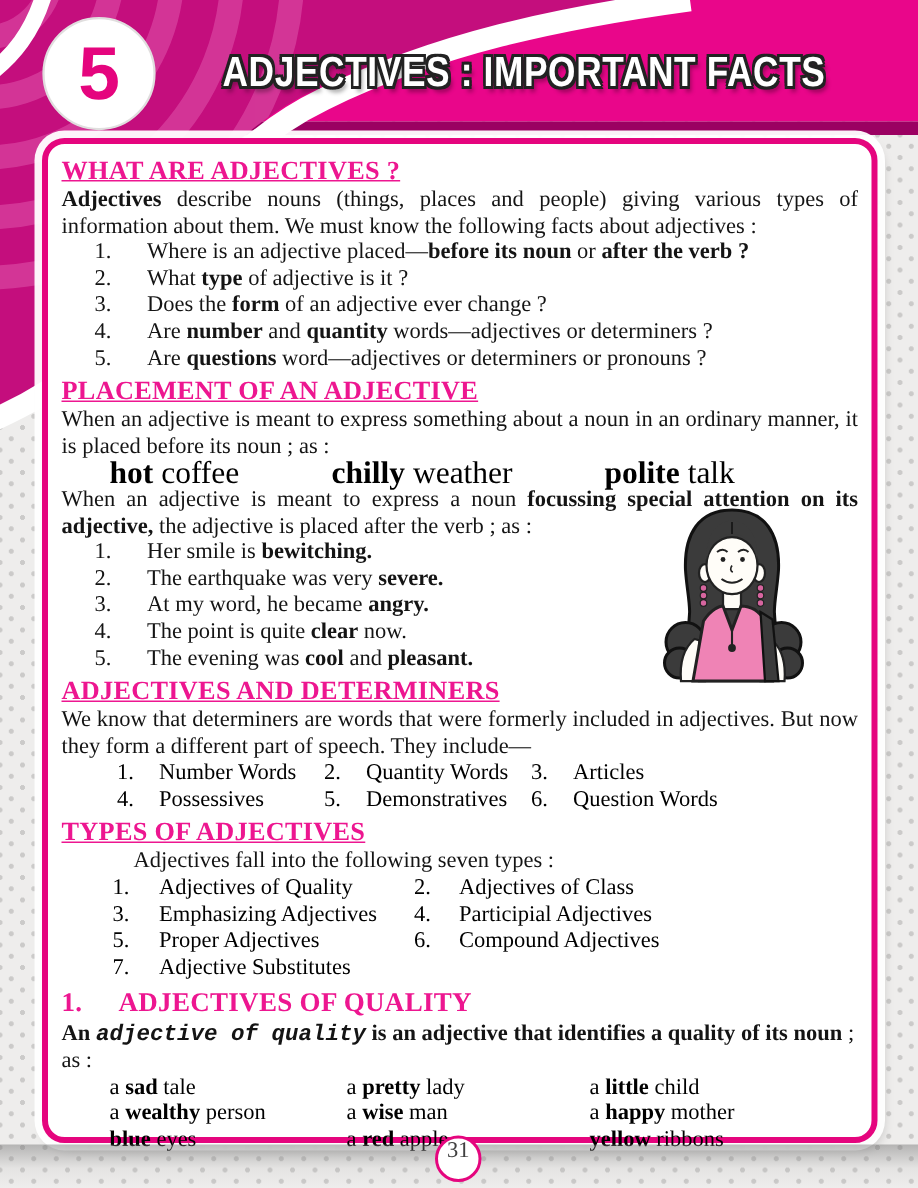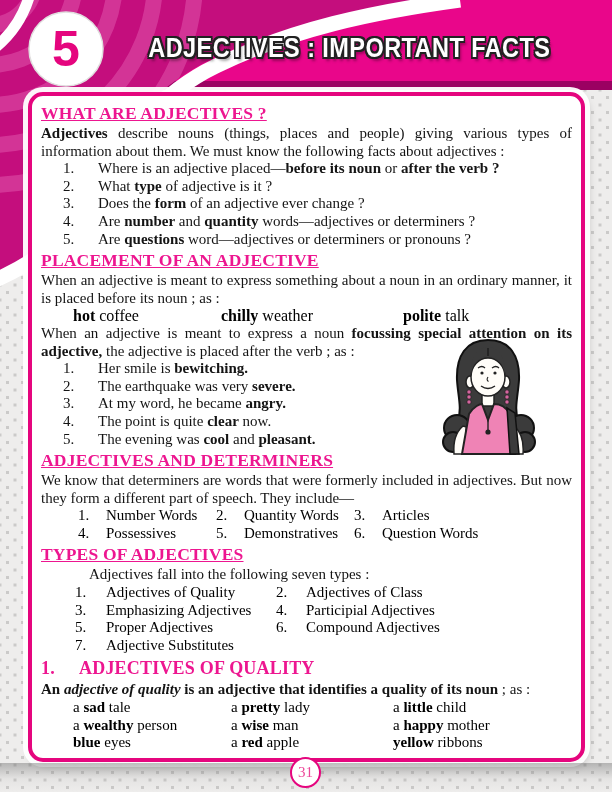--- a/index.html
+++ b/index.html
@@ -29,43 +29,43 @@
     position:absolute;left:28px;top:92px;width:557px;height:670px;box-sizing:border-box;
     background:#fff;border:4px solid #E5057E;border-radius:15px;
     box-shadow:0 0 0 5px rgba(255,255,255,.95), 3px 4px 8px rgba(0,0,0,.22);
     padding:5px 9px 0 9px;z-index:2;
   }
   .h-pink{color:#ED1690;font-weight:bold;font-size:17.5px;line-height:21px;margin:2px 0 1px;letter-spacing:.2px;text-decoration:underline;}
   .body{font-size:15px;line-height:17.6px;color:#141414;margin:0;}
   .justify{text-align:justify;}
   .rs-b{font-weight:bold;}
   .rs-i{}
-  .rs-bi{font-weight:bold;font-style:italic;}
+  .rs-bi{font-weight:bold;font-style:italic;font-family:Liberation Mono, monospace;}
   .nrow{display:grid;grid-template-columns:20px 1fr;column-gap:15px;margin-left:22px;
         font-size:15px;line-height:17.6px;color:#141414;}
   .ex3a{display:grid;grid-template-columns:148px 182px 1fr;margin-left:32px;
-        font-size:16px;line-height:17.6px;}
+        font-size:21px;line-height:17.6px;}
   .det-grid{display:grid;grid-template-columns:28px 110px 28px 110px 28px 1fr;margin-left:37px;
         font-size:15px;line-height:17.6px;}
   .types-grid{display:grid;grid-template-columns:31px 170px 30px 1fr;margin-left:34px;
         font-size:15px;line-height:17.6px;}
   .tindent{margin-left:48px;}
   .qheading{display:flex;color:#ED1690;font-weight:bold;font-size:18px;line-height:22px;margin:3px 0 2px;letter-spacing:.2px;}
   .qnum{width:38px;}
   .ex3b{display:grid;grid-template-columns:158px 162px 1fr;margin-left:32px;
         font-size:15px;line-height:17.6px;}
   .girl{position:absolute;left:436px;top:336px;z-index:3;}
   .bottom-band{position:absolute;left:0;right:0;top:763px;height:29px;z-index:3;
     background:linear-gradient(to bottom, rgba(110,110,110,.45), rgba(160,160,160,.12) 55%, rgba(160,160,160,0));
     pointer-events:none;}
   .page-badge{
     position:absolute;left:290px;top:757px;width:31px;height:31px;box-sizing:border-box;
     background:#fff;border:2.5px solid #E5057E;border-radius:50%;z-index:4;
-    display:flex;align-items:center;justify-content:center;
-    font-size:15px;color:#ec4899;}
+    display:flex;justify-content:center;
+    font-size:15px;color:#404040;}
 </style>
 </head>
 <body>
 
 <div class="page">
 
   <svg class="banner-svg" width="612" height="300" viewBox="0 0 612 300">
     <defs>
       <clipPath id="cornerClip">
         <path d="M0,0 L440,0 C320,16 232,42 182,76 C146,100 118,136 97,176 C79,210 46,252 0,276 Z"></path>

